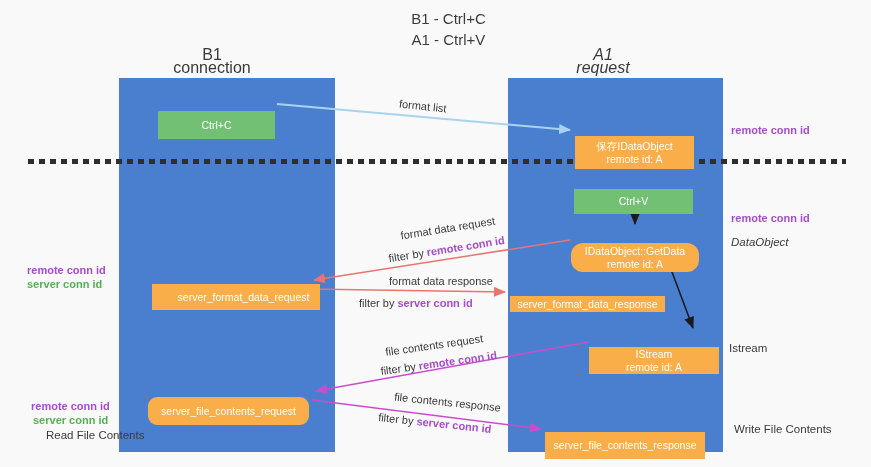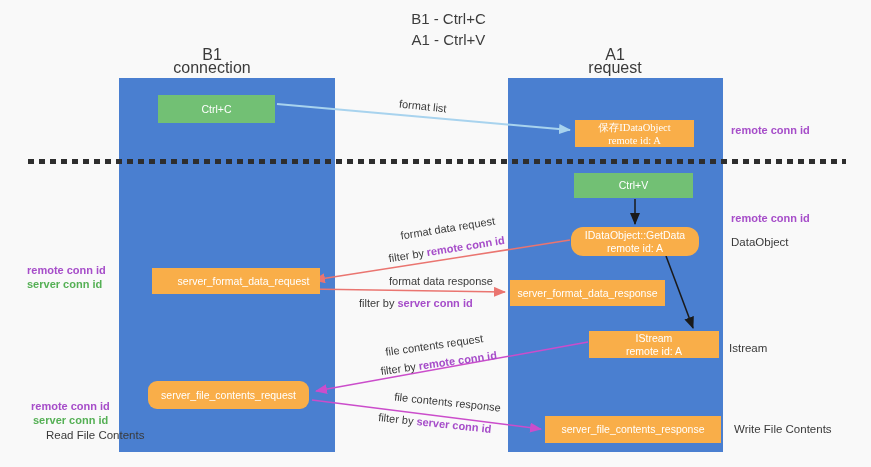--- a/index.html
+++ b/index.html
@@ -9,21 +9,21 @@
   }
   .abs{position:absolute;}
   .title{top:8px;left:13px;width:871px;text-align:center;font-size:15px;
     line-height:21px;color:#3d3d3d;z-index:4;}
   .lifeline-header{text-align:center;font-size:16px;line-height:13px;color:#3a3a3a;z-index:4;}
   .panel{background:#4a7fd0;z-index:1;}
   .divider{top:159px;left:28px;width:818px;height:5px;z-index:2;
     background:repeating-linear-gradient(to right,#2e2e2e 0 6px,transparent 6px 11px);}
   svg.arrows{top:0;left:0;z-index:3;pointer-events:none;}
   .node{z-index:4;display:flex;flex-direction:column;align-items:center;justify-content:center;
-    color:#fff;font-size:10.5px;line-height:13px;text-align:center;white-space:nowrap;}
+    color:#fff;font-size:10.5px;line-height:13px;text-align:center;white-space:nowrap;margin-top:16px;}
   .node.green{background:#72c074;}
   .node.orange{background:#f9ae49;}
   .edge-label{z-index:4;font-size:11px;color:#3a3a3a;white-space:nowrap;transform-origin:center;}
   .side-label{z-index:4;font-size:11.5px;color:#3a3a3a;white-space:nowrap;}
   .purple{color:#a64dc9;font-weight:bold;}
   .greenlbl{color:#55b055;font-weight:bold;}
   .filter-prefix{margin-right:3px;}
   .rot-up9{transform:rotate(-9deg);}
   .rot-up8{transform:rotate(-8deg);}
   .rot-dn6{transform:rotate(6deg);}
@@ -35,21 +35,21 @@
 
   <div class="abs title">
     <div>B1 - Ctrl+C</div>
     <div>A1 - Ctrl+V</div>
   </div>
 
   <div class="abs lifeline-header" style="left:152px;top:48px;width:120px;">
     <div>B1</div>
     <div>connection</div>
   </div>
-  <div class="abs lifeline-header" style="left:555px;top:48px;width:120px;">
+  <div class="abs lifeline-header" style="left:543px;top:48px;width:120px;font-style:italic;">
     <div>A1</div>
     <div>request</div>
   </div>
 
   <div class="abs panel" style="left:119px;top:78px;width:216px;height:374px;"></div>
   <div class="abs panel" style="left:508px;top:78px;width:215px;height:374px;"></div>
 
   <div class="abs divider"></div>
 
   <svg class="abs arrows" width="871" height="467" viewBox="0 0 871 467">
@@ -73,52 +73,52 @@
     <line x1="570" y1="240" x2="314" y2="280" stroke="#ea7570" stroke-width="1.5" marker-end="url(#m-red)"></line>
     <line x1="308" y1="289" x2="505" y2="292" stroke="#ea7570" stroke-width="1.5" marker-end="url(#m-red)"></line>
     <line x1="588" y1="342" x2="316" y2="391" stroke="#cb4dcb" stroke-width="1.5" marker-end="url(#m-mag)"></line>
     <line x1="312" y1="400" x2="541" y2="429" stroke="#cb4dcb" stroke-width="1.5" marker-end="url(#m-mag)"></line>
   </svg>
 
   <div class="abs node green" style="left:158px;top:95px;width:117px;height:28px;">
     <div>Ctrl+C</div>
   </div>
 
-  <div class="abs node orange" style="left:575px;top:120px;width:119px;height:27px;font-family:Liberation Serif, serif;">
+  <div class="abs node orange" style="left:575px;top:120px;width:119px;height:33px;">
     <div>保存IDataObject</div>
     <div>remote id: A</div>
   </div>
 
   <div class="abs node green" style="left:574px;top:173px;width:119px;height:25px;">
     <div>Ctrl+V</div>
   </div>
 
   <div class="abs node orange" style="left:571px;top:227px;width:128px;height:29px;border-radius:12px;">
     <div>IDataObject::GetData</div>
     <div>remote id: A</div>
   </div>
 
   <div class="abs node orange" style="left:152px;top:268px;width:153px;height:26px;padding-left:15px;">
     <div>server_format_data_request</div>
   </div>
 
-  <div class="abs node orange" style="left:510px;top:280px;width:155px;height:26px;">
+  <div class="abs node orange" style="left:510px;top:280px;width:155px;height:16px;">
     <div>server_format_data_response</div>
   </div>
 
   <div class="abs node orange" style="left:589px;top:331px;width:130px;height:27px;">
     <div>IStream</div>
     <div>remote id: A</div>
   </div>
 
   <div class="abs node orange" style="left:148px;top:381px;width:161px;height:28px;border-radius:9px;">
     <div>server_file_contents_request</div>
   </div>
 
-  <div class="abs node orange" style="left:545px;top:416px;width:176px;height:27px;">
+  <div class="abs node orange" style="left:545px;top:416px;width:160px;height:27px;">
     <div>server_file_contents_response</div>
   </div>
 
   <div class="abs edge-label rot-dn6" style="left:399px;top:100px;">format list</div>
 
   <div class="abs edge-label rot-up9" style="left:400px;top:222px;">format data request</div>
   <div class="abs edge-label rot-up9" style="left:388px;top:243px;">
     <span class="filter-prefix">filter by</span><span class="purple">remote conn id</span>
   </div>
 
@@ -138,17 +138,17 @@
   </div>
 
   <div class="abs side-label purple" style="left:27px;top:264px;font-size:11px;">remote conn id</div>
   <div class="abs side-label greenlbl" style="left:27px;top:278px;font-size:11px;">server conn id</div>
   <div class="abs side-label" style="left:46px;top:383px;margin-top:46px;">Read File Contents</div>
   <div class="abs side-label purple" style="left:31px;top:400px;font-size:11px;">remote conn id</div>
   <div class="abs side-label greenlbl" style="left:33px;top:414px;font-size:11px;">server conn id</div>
 
   <div class="abs side-label purple" style="left:731px;top:124px;font-size:11px;">remote conn id</div>
   <div class="abs side-label purple" style="left:731px;top:212px;font-size:11px;">remote conn id</div>
-  <div class="abs side-label" style="left:731px;top:236px;">DataObject</div>
+  <div class="abs side-label" style="left:731px;top:236px;font-style:italic;">DataObject</div>
   <div class="abs side-label" style="left:729px;top:342px;">Istream</div>
   <div class="abs side-label" style="left:734px;top:423px;">Write File Contents</div>
 
 </div>
 
 </body></html>

